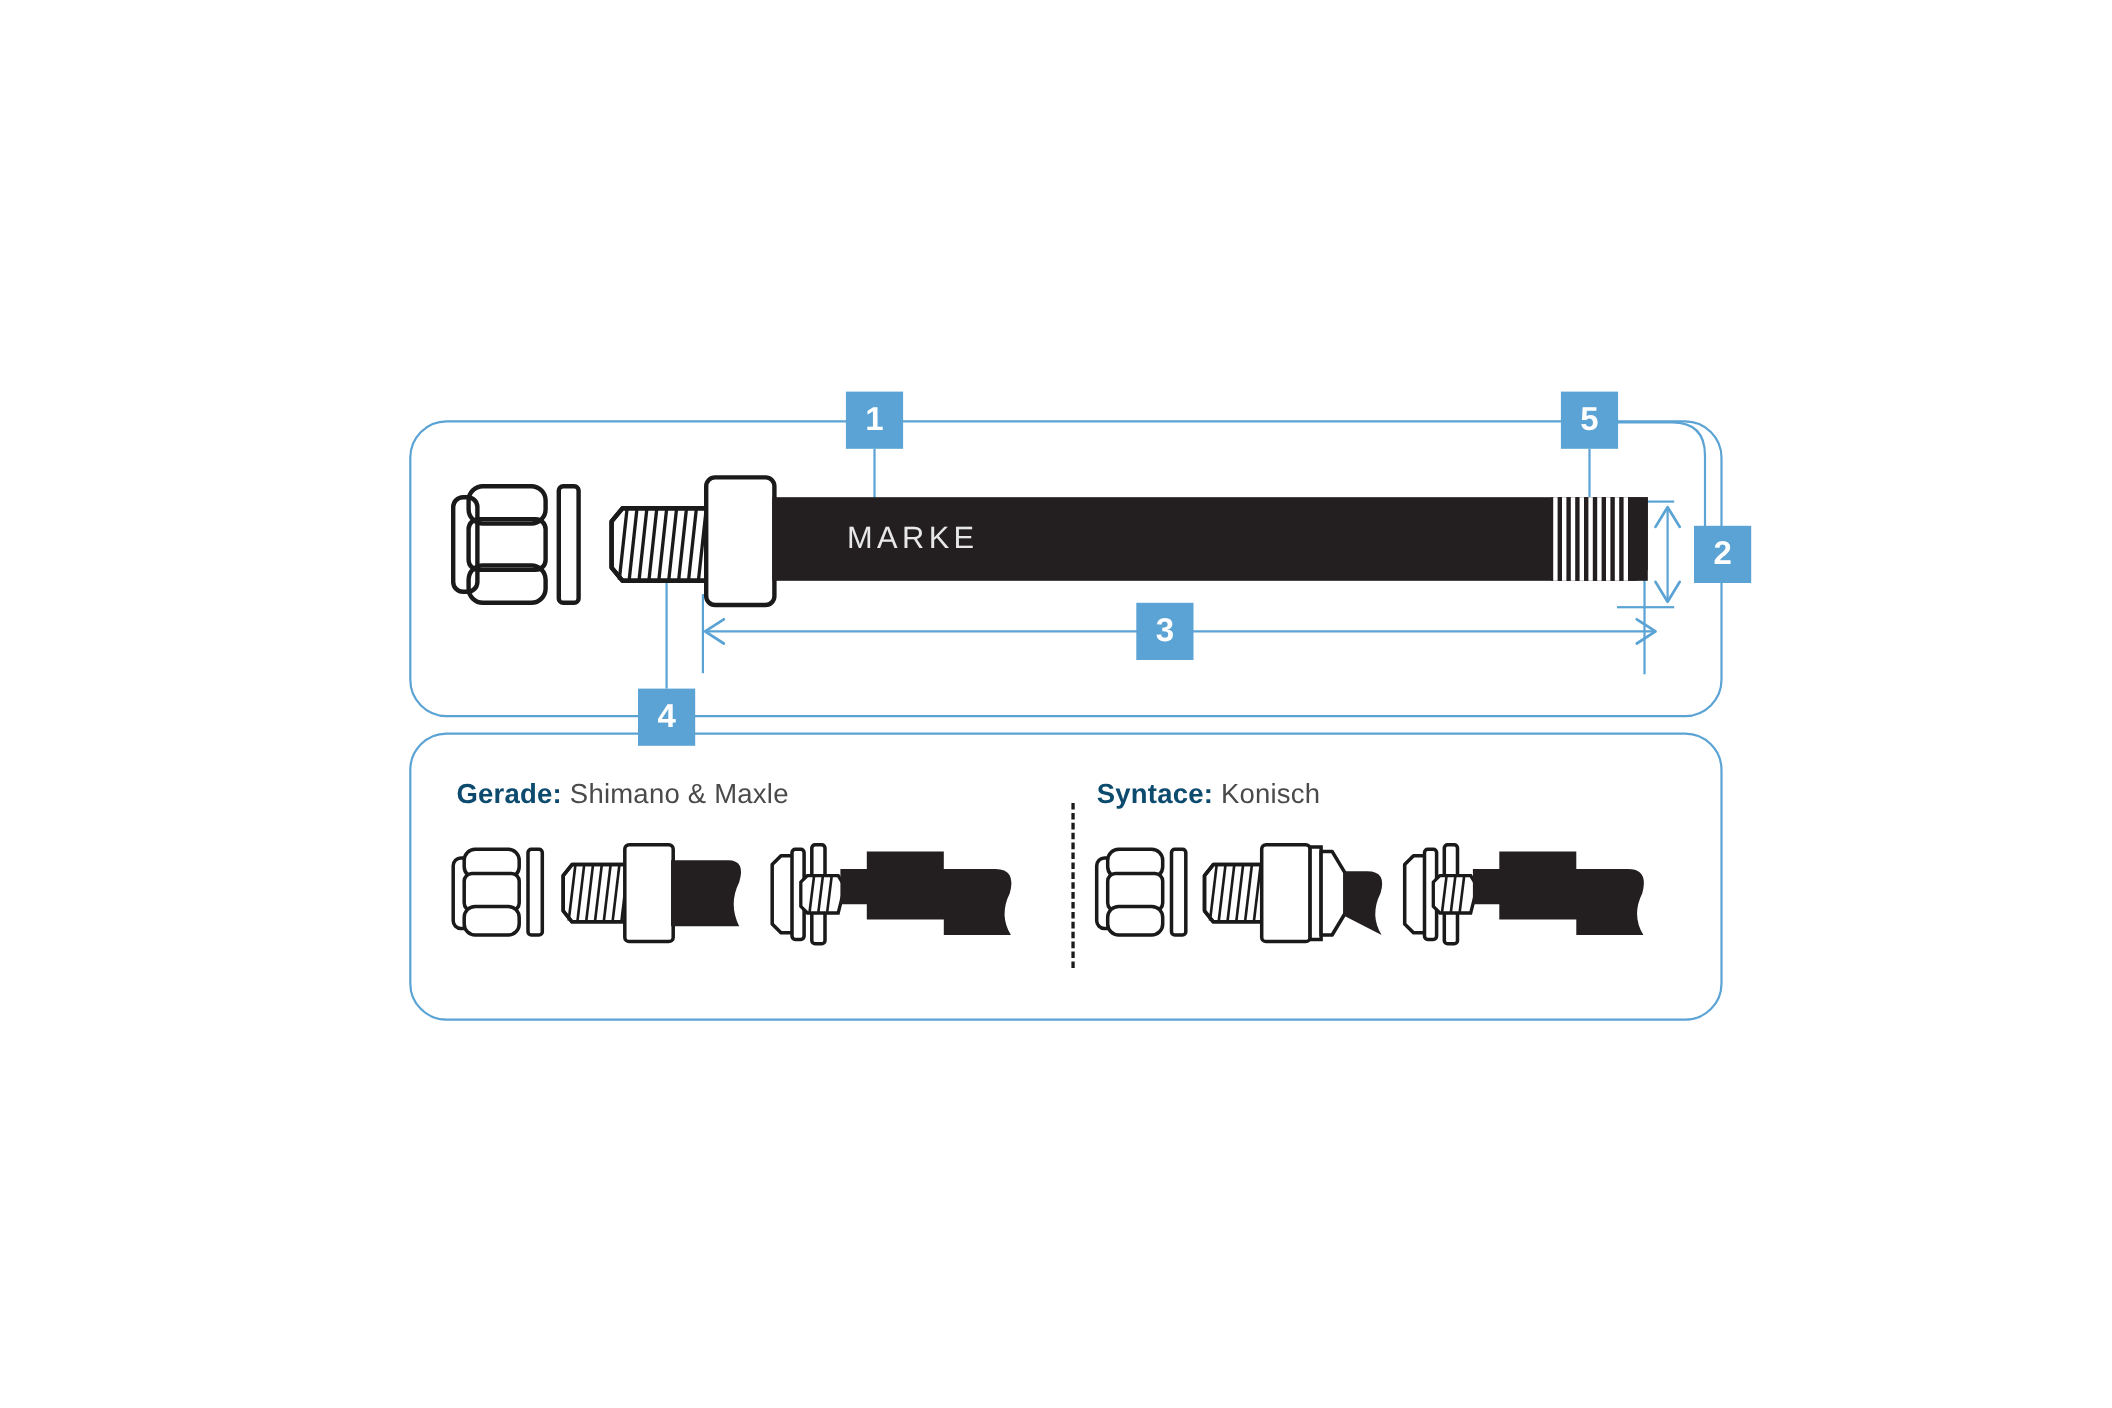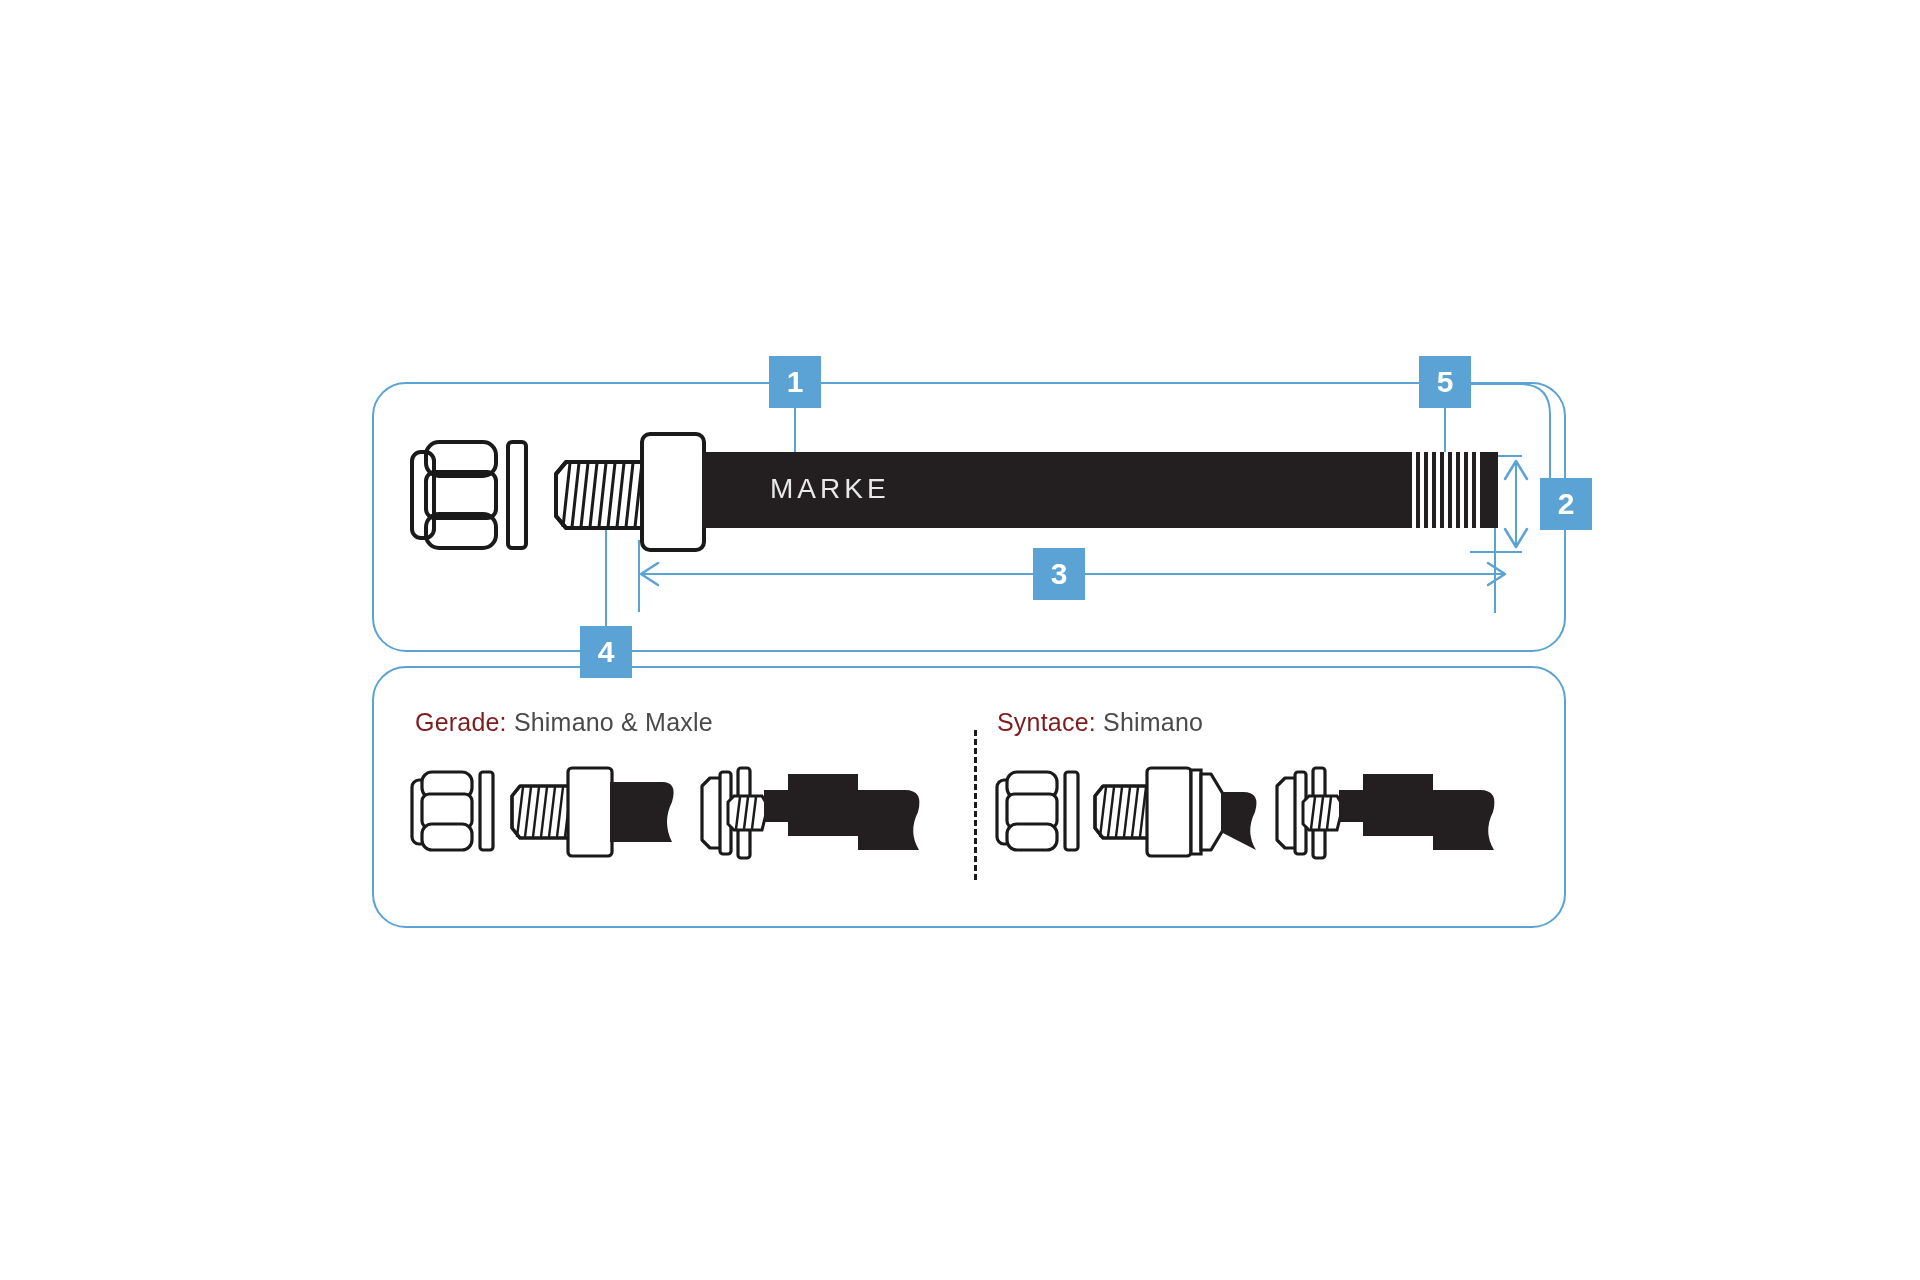--- a/index.html
+++ b/index.html
@@ -109,21 +109,21 @@
 
   
   .cap {
     position: absolute;
     font-size: 25px;
     letter-spacing: 0.2px;
     white-space: nowrap;
     color: #4a4a4a;
     font-family: "Liberation Sans", sans-serif;
   }
-  .cap b { color: #7f1d1d; font-weight: normal; }
+  .cap b { color: #0c4a6e; font-weight: bold; }
   #cap-left  { left: 415px;  top: 708px; }
   #cap-right { left: 997px;  top: 708px; }
 
   .divider {
     position: absolute;
     left: 974px;
     top: 730px;
     width: 0;
     height: 150px;
     border-left: 3px dashed #1a1a1a;
@@ -228,21 +228,21 @@
   <div class="badge" id="badge-3">3</div>
   <div class="badge" id="badge-4">4</div>
   <div class="badge" id="badge-5">5</div>
 
   <div class="card" id="card-bottom"></div>
 
   <div class="cap" id="cap-left">
     <b>Gerade:</b><span> Shimano &amp; Maxle</span>
   </div>
   <div class="cap" id="cap-right">
-    <b>Syntace:</b><span> Shimano</span>
+    <b>Syntace:</b><span> Konisch</span>
   </div>
 
   <div class="divider"></div>
 
   <svg class="icon-slot" id="icon-a" viewBox="0 0 270 105">
     <g fill="#ffffff" stroke="#1a1a1a" stroke-width="3.2" stroke-linejoin="round">
       <rect x="2" y="20" width="16" height="64" rx="7"></rect>
       <rect x="12" y="12" width="50" height="26" rx="10"></rect>
       <rect x="12" y="34" width="50" height="34" rx="7"></rect>
       <rect x="12" y="64" width="50" height="26" rx="10"></rect>

